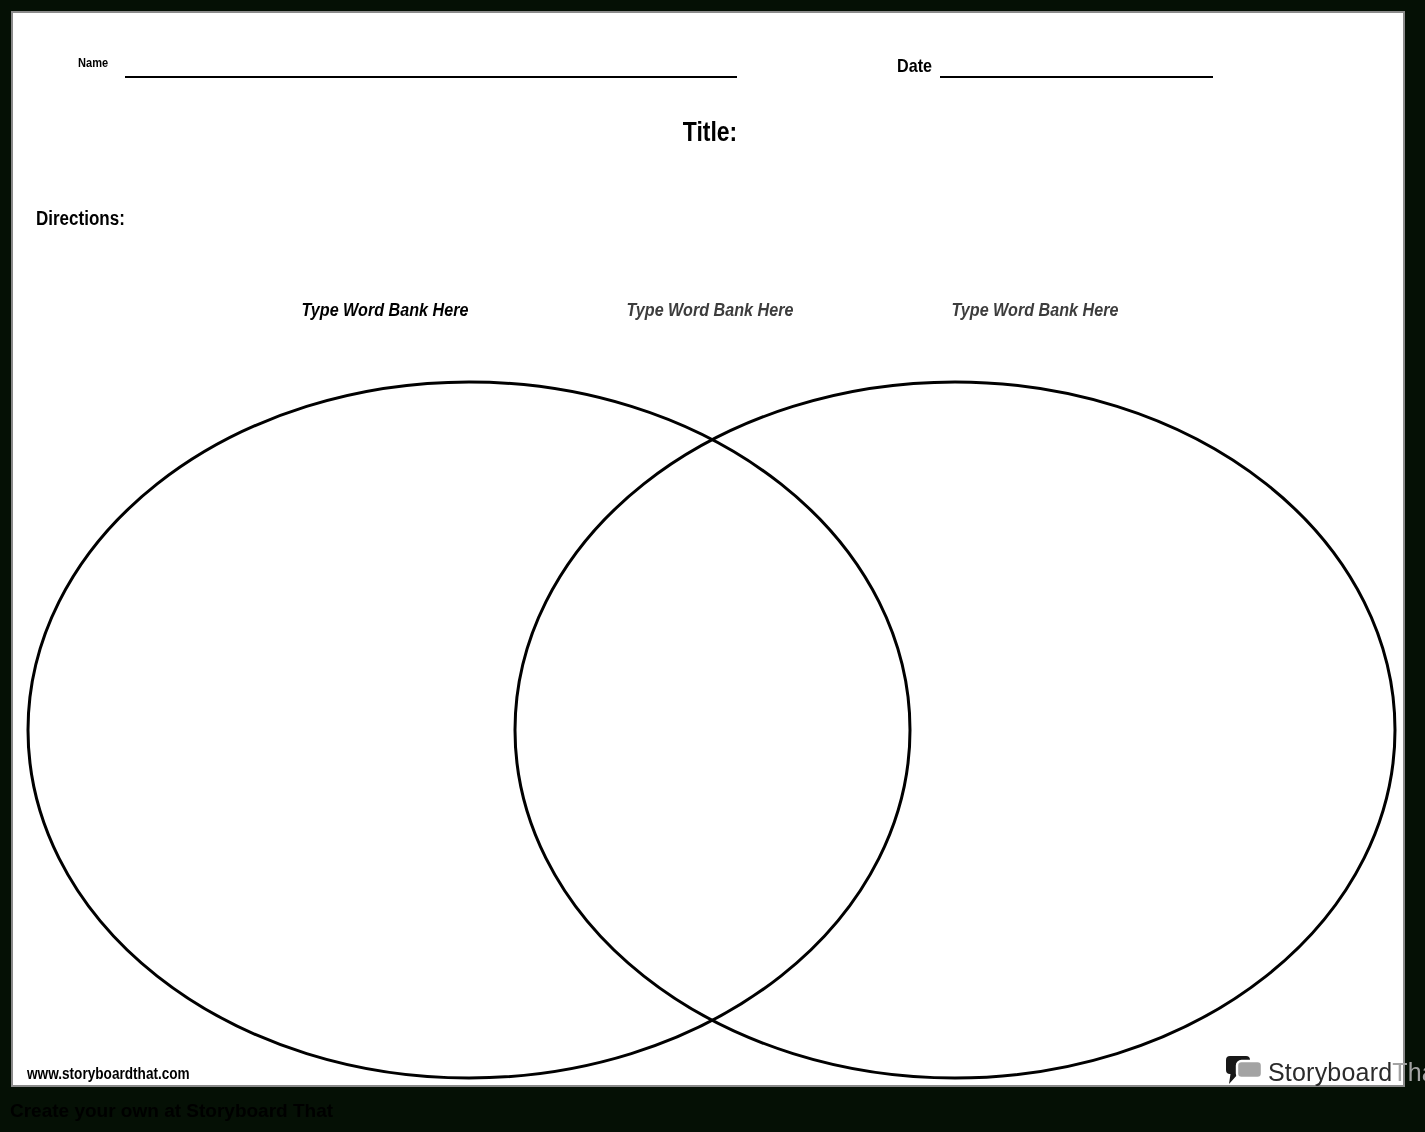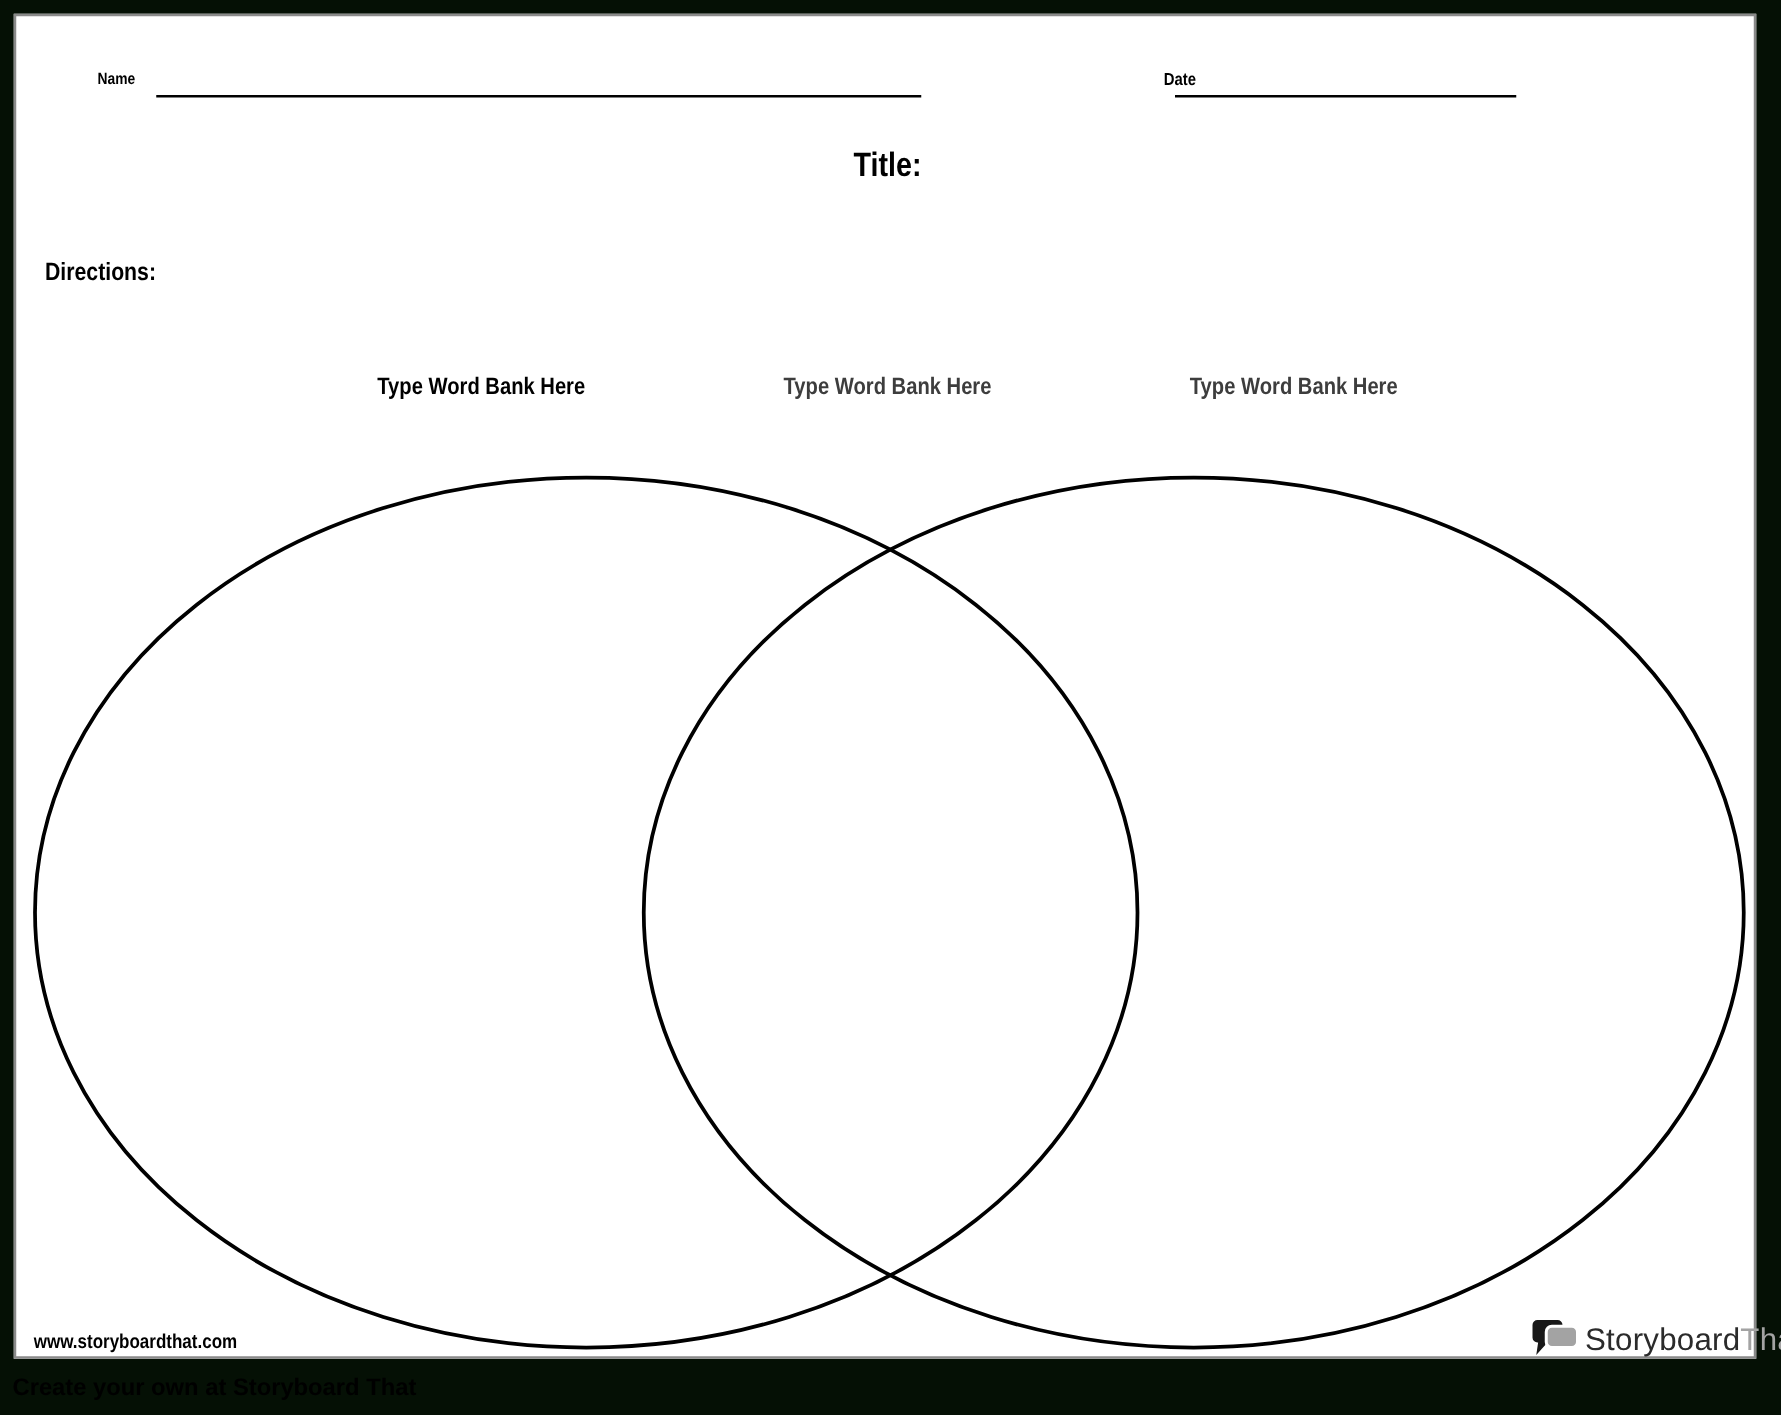--- a/index.html
+++ b/index.html
@@ -19,37 +19,37 @@
   }
   .lbl {
     position:absolute;
     font-weight:bold;
     color:#000;
     white-space:nowrap;
   }
   .cond { display:inline-block; transform:scaleX(.85); }
   .cond-left { transform-origin:0 50%; }
   .name-label   { left:65px;  top:42px;  font-size:13px; }
-  .date-label   { left:918px; top:42px;  font-size:14px; }
+  .date-label   { left:884px; top:42px;  font-size:19px; }
   .rule {
     position:absolute;
     height:2px; background:#000;
   }
   .name-rule { left:112px; top:63px; width:612px; }
   .date-rule { left:927px; top:63px; width:273px; }
   .centered-wrap {
     position:absolute;
     transform:translateX(-50%);
     text-align:left;
     white-space:nowrap;
     font-weight:bold;
   }
   .title-wrap { left:697px; top:104px; font-size:27px; color:#000; }
   .directions-label { left:23px; top:194px; font-size:20px; }
-  .wordbank-wrap { top:286px; font-size:19px; }
+  .wordbank-wrap { top:286px; font-size:19px;font-style:italic; }
   .wb-1 { left:372px; }
   .wb-2 { left:697px; }
   .wb-3 { left:1022px; }
   .venn-svg {
     position:absolute;
     left:0; top:0;
     width:1394px; height:1076px;
   }
   .site-url { left:14px; top:1052px; font-size:16px;text-align:right; }
   .logo {

